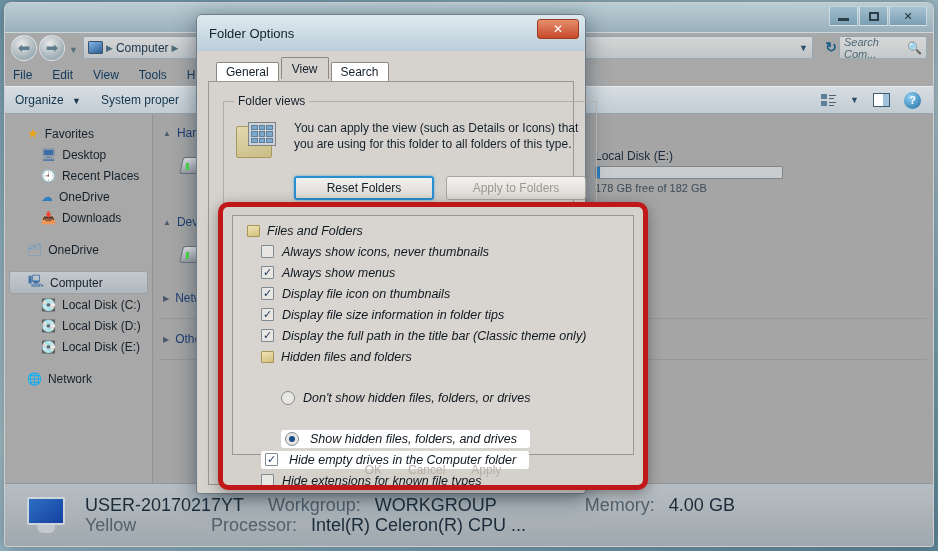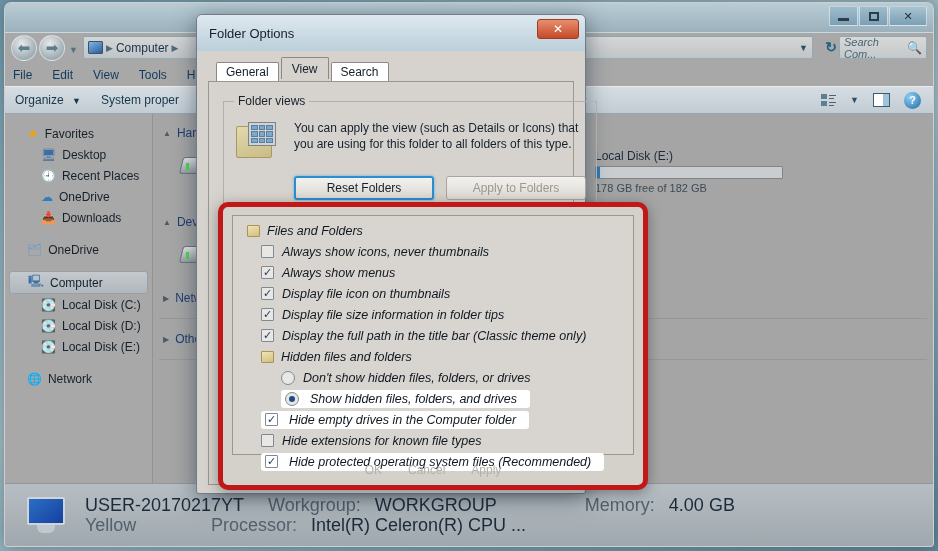--- a/index.html
+++ b/index.html
@@ -231,21 +231,21 @@
     border:1px solid #9b968f; background:#d8d5d0; padding:4px 0 0 6px;
   }
   .lrow { display:flex; align-items:center; height:21px; font-size:12.5px; color:#101820; }
   .lrow .txt { white-space:nowrap;font-style:italic; }
   .lrow.hl .txt {
     background:#fff; border-radius:3px; padding:1px 6px 1px 3px;
   }
   .lrow.hl { }
   .indent0 { padding-left:8px; }
   .indent1 { padding-left:22px; }
-  .indent2 { padding-left:42px; }
+  .indent2 { padding-left:42px;margin-top:20px; }
   .foldericon {
     width:13px; height:12px; flex:none; margin-right:7px;
     background:linear-gradient(160deg,#f0e4b5,#d3bf7d);
     border:1px solid #a99455; border-radius:1px;
   }
   .cbx {
     width:13px; height:13px; flex:none; margin-right:8px;
     background:#e9e7e3; border:1px solid #7f8a92; border-radius:1px;
     display:flex; align-items:center; justify-content:center;
     color:#223a5e; font-size:11px; line-height:1;

